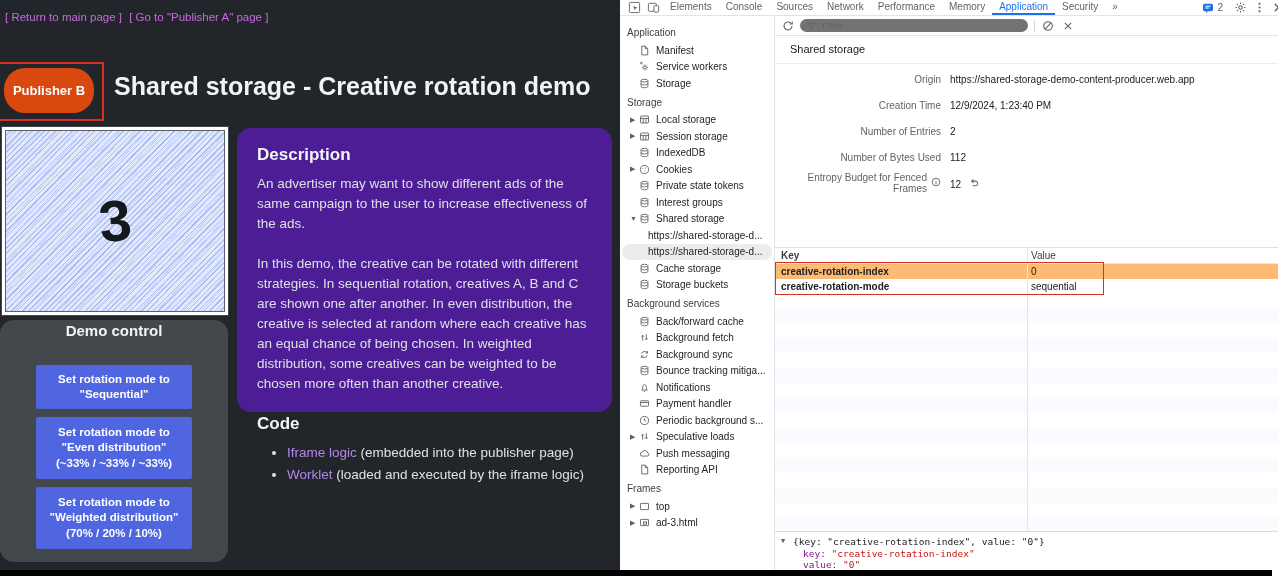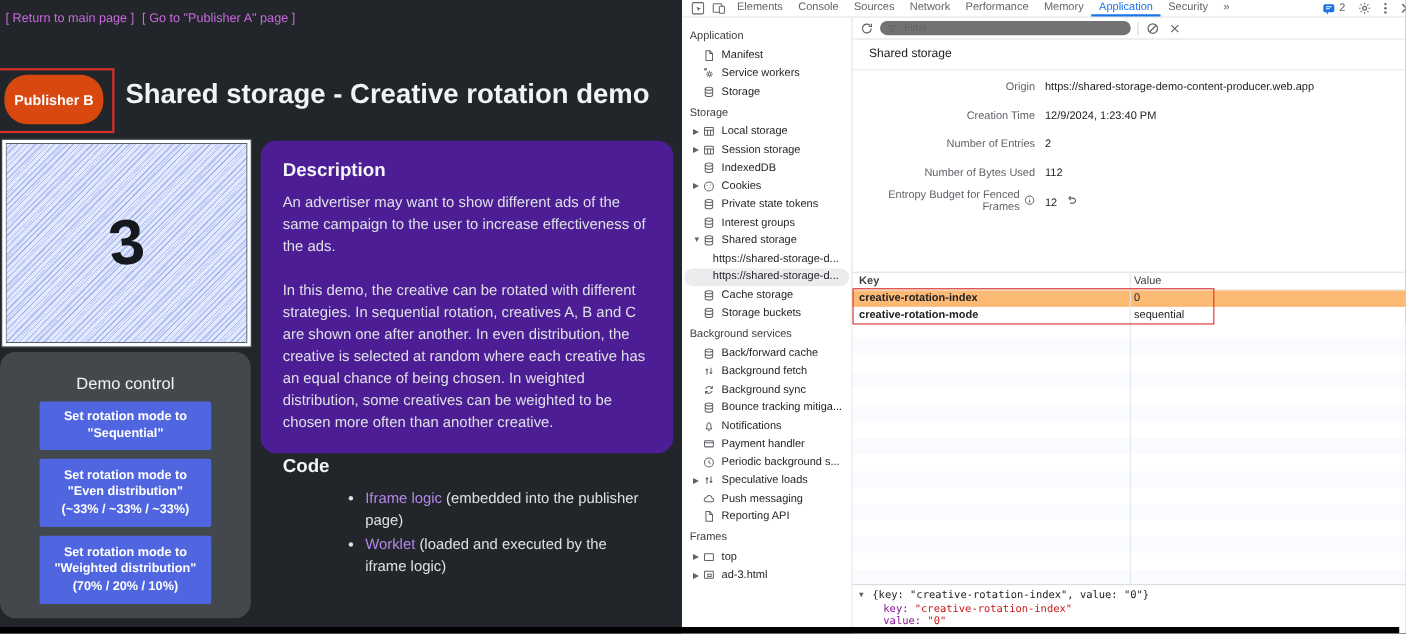--- a/index.html
+++ b/index.html
@@ -14,34 +14,34 @@
   .badge{position:absolute;left:5px;top:4px;width:90px;height:45px;background:#d9480f;border-radius:21px;
          color:#fff;font-weight:bold;font-size:13px;display:flex;align-items:center;justify-content:center;}
   .page-title{position:absolute;left:114px;top:72px;margin:0;font-size:25px;font-weight:bold;color:#f1f3f5;}
   .ad-box{position:absolute;left:2px;top:127px;width:220px;height:182px;border:3px solid #fff;
           outline:1.5px solid #40464e;box-shadow:inset 0 0 0 1px #5a616b;background-color:#e3e9fc;
           background-image:repeating-linear-gradient(135deg,rgba(122,146,235,.5) 0 1px,transparent 1px 4px),
                            repeating-linear-gradient(133deg,rgba(122,146,235,.28) 0 1px,transparent 1px 6.5px);
           display:flex;align-items:center;justify-content:center;}
   .ad-number{font-size:58px;font-weight:bold;color:#15181c;transform:rotate(-6deg);line-height:1;}
   .demo-panel{position:absolute;left:0;top:320px;width:228px;height:242px;background:#43484d;border-radius:14px;}
-  .demo-title{text-align:center;padding-top:21px;font-size:15px;font-weight:normal;color:#f1f3f5;}
+  .demo-title{text-align:center;padding-top:2px;font-size:15px;font-weight:bold;color:#f1f3f5;}
   .demo-btn{position:absolute;left:36px;width:156px;background:#4f66e0;border:none;border-radius:2px;color:#fff;
             font-weight:bold;font-size:11.5px;line-height:15.5px;text-align:center;white-space:pre-line;
             display:flex;align-items:center;justify-content:center;cursor:pointer;
             font-family:"Liberation Sans","DejaVu Sans",sans-serif;}
   .demo-btn:nth-child(1){top:45px;height:44px;}
   .demo-btn:nth-child(2){top:97px;height:62px;}
   .demo-btn:nth-child(3){top:167px;height:62px;}
   .desc-panel{position:absolute;left:237px;top:128px;width:375px;height:284px;background:#4c1d95;border-radius:14px;
               box-sizing:border-box;padding:17px 20px;color:#dde1e5;font-size:13.5px;line-height:20px;}
   .desc-panel h2{margin:0 0 9px 0;font-size:17px;color:#f3f5f7;}
   .desc-panel p{margin:0 0 20px 0;}
   .desc-panel ul{margin:6px 0 0 0;padding-left:30px;}
-  .desc-panel li{margin-bottom:2px;margin-left:45px;}
+  .desc-panel li{margin-bottom:2px;}
   .desc-panel .lnk{color:#b287e8;cursor:pointer;}
 
   
   .devtools{position:absolute;left:620px;top:0;width:658px;height:576px;background:#fff;color:#202124;font-size:10px;}
   .tabbar{height:15px;border-bottom:1px solid #e1e3e6;display:flex;align-items:center;padding-left:5px;}
   .tabbar svg{display:block;}
   .tb-icon{width:13px;height:13px;margin:0 3px;flex:none;cursor:pointer;}
   .tab{padding:0 7px;height:15px;line-height:14px;color:#5f6368;cursor:pointer;flex:none;}
   .tab.active{color:#1a73e8;box-shadow:inset 0 -2px 0 #1a73e8;}
   .tb-right{margin-left:auto;display:flex;align-items:center;}

